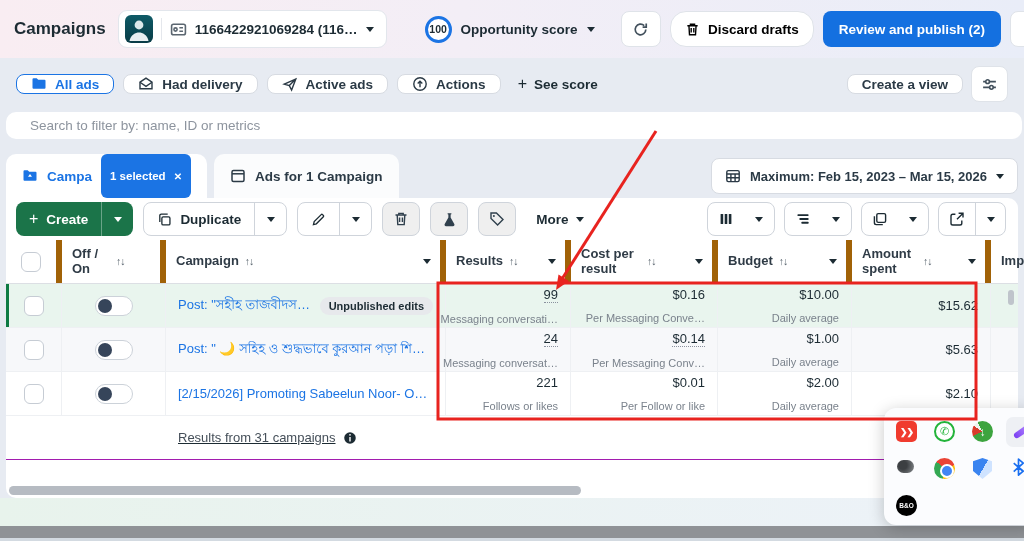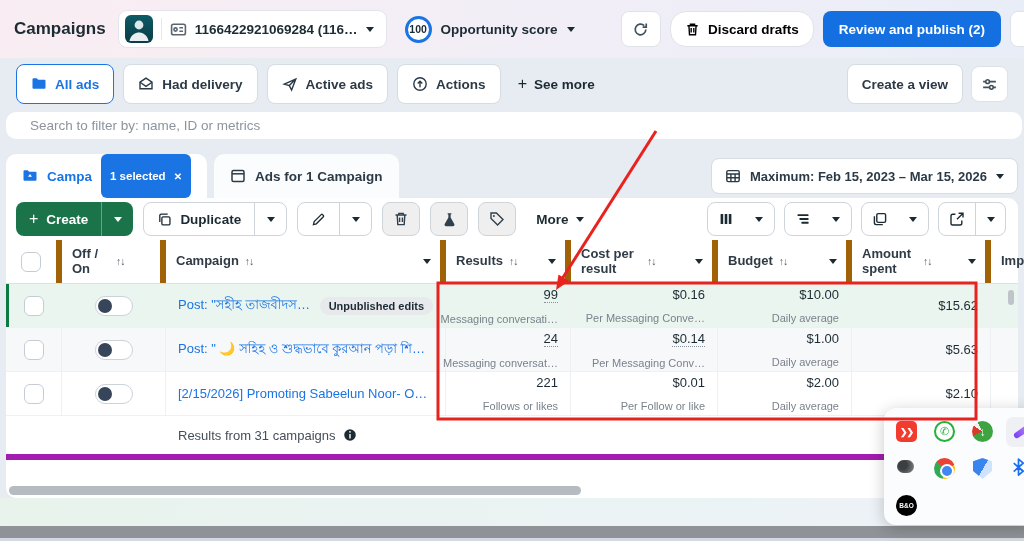--- a/index.html
+++ b/index.html
@@ -13,36 +13,36 @@
     display:flex; align-items:center; padding:0 10px; gap:12px; }
   .page-title { font-size:17px; font-weight:bold; margin-left:4px; white-space:nowrap; }
   .account { display:flex; align-items:center; gap:8px; background:#fff; border:1px solid #e2e6ec;
     border-radius:9px; height:38px; padding:0 12px 0 6px; }
   .avatar { width:28px; height:28px; border-radius:6px; background:linear-gradient(180deg,#0e5a66,#093c46); overflow:hidden; flex:none; }
   .vdiv { width:1px; height:22px; background:#e4e7ec; }
   .card-ic { color:#5b6670; display:flex; }
   .account-id { font-size:13.5px; font-weight:bold; white-space:nowrap; }
   .caret { width:0; height:0; border-left:4.5px solid transparent; border-right:4.5px solid transparent;
     border-top:5px solid #1c2b33; display:inline-block; flex:none; }
-  .opp { display:flex; align-items:center; gap:9px; margin-left:6px;justify-content:center; }
+  .opp { display:flex; align-items:center; gap:9px; margin-left:26px;justify-content:center; }
   .opp-badge { width:27px; height:27px; border-radius:50%; border:3px solid #1b74e4; background:#fff;
     display:flex; align-items:center; justify-content:center; font-size:10.5px; font-weight:bold; }
   .opp-label { font-size:13.5px; font-weight:bold; white-space:nowrap; }
   .top-actions { margin-left:auto; display:flex; align-items:center; gap:9px; }
   .icon-btn { width:40px; height:36px; background:#fff; border:1px solid #dfe3e9; border-radius:8px;
     display:flex; align-items:center; justify-content:center; color:#42505c; cursor:pointer; }
   .btn-discard { height:36px; background:#fff; border:1px solid #dfe3e9; border-radius:16px;
     display:flex; align-items:center; gap:8px; padding:0 14px; font-size:13.5px; font-weight:bold; cursor:pointer; }
   .btn-review { height:36px; background:#1470e0; border:none; border-radius:8px; color:#fff;
     font-size:13.5px; font-weight:bold; padding:0 16px; cursor:pointer; white-space:nowrap; }
   .partial-btn { width:16px; height:36px; background:#fff; border:1px solid #dfe3e9; border-radius:8px 0 0 8px; margin-right:-12px; }
 
   
   .chips-row { position:absolute; top:62px; left:0; right:0; height:44px; display:flex; align-items:center; padding:0 16px; gap:9px; }
-  .chip { height:40px; background:#fff; border:1px solid #d7dbe2; border-radius:8px; display:flex; align-items:center;
+  .chip { height:20px; background:#fff; border:1px solid #d7dbe2; border-radius:8px; display:flex; align-items:center;
     gap:8px; padding:0 14px; font-size:13.5px; font-weight:bold; color:#2b3a46; cursor:pointer; white-space:nowrap; }
   .chip.active { border:1.5px solid #1b74e4; color:#1b74e4; }
   .see-more { display:flex; align-items:center; gap:7px; font-size:13.5px; font-weight:bold; margin-left:8px; cursor:pointer; }
   .plus { font-size:16px; font-weight:normal; line-height:1; }
   .chips-right { margin-left:auto; display:flex; gap:8px; align-items:center; }
 
   
   .search-row { position:absolute; top:112px; left:6px; right:2px; height:27px; }
   .search-row input { width:100%; height:100%; border:none; border-radius:10px; background:#fff;
     padding:0 24px; font-size:13.5px; font-family:inherit; color:#1c2b33; outline:none; }
@@ -90,21 +90,21 @@
   .cb { width:20px; height:20px; border:1.5px solid #c6ccd4; border-radius:6px; background:#fff; margin:auto; cursor:pointer; }
   .tg { width:38px; height:20px; border-radius:10px; border:1px solid #ccd2d9; background:#fff; position:relative; margin:auto; cursor:pointer; }
   .tg::after { content:""; position:absolute; left:2px; top:2px; width:14px; height:14px; border-radius:50%; background:#36455a; }
   .camp-cell { gap:8px; }
   .camp-link { color:#1b74e4; font-size:13px; white-space:nowrap; overflow:hidden; text-overflow:ellipsis; cursor:pointer; }
   .pill { flex:none; background:#e7e9ec; border-radius:10px; font-size:11px; font-weight:bold; padding:3px 9px; white-space:nowrap; }
   .metric { flex-direction:column; align-items:flex-end !important; justify-content:center; gap:10px; }
   .metric .v { font-size:13px; }
   .metric .s { font-size:11px; color:#7a828c; white-space:nowrap; }
   .dotted { border-bottom:1px dotted #8a919e; }
-  .frow { height:44px; border-bottom:6px solid #a21caf; }
+  .frow { height:44px; border-bottom:1px solid #a21caf;text-decoration:underline; }
   .frow > div { display:flex; align-items:center; padding:0 12px; }
   .note { font-size:13px; color:#454f59; display:flex; align-items:center; gap:7px; }
   .vscroll { position:absolute; right:4px; top:92px; width:6px; height:15px; border-radius:3px; background:#bfc4cb; }
   .hscroll { position:absolute; left:3px; right:3px; bottom:3px; height:9px; }
   .hscroll .thumb { width:572px; height:9px; border-radius:5px; background:#b6bbc2; cursor:pointer; }
 
   
   .footer-band { position:absolute; top:498px; left:0; right:0; height:28px; background:linear-gradient(90deg,#e8f3ec,#edf2f9); }
   .task-strip { position:absolute; top:526px; left:0; right:0; height:12px; background:#8f9296; }
   .bottom-line { position:absolute; top:538px; left:0; right:0; height:3px; background:#d3dae1; }
@@ -207,21 +207,21 @@
     </div>
     <div class="chip">
       <svg class="ic" width="16" height="16" viewBox="0 0 16 16" fill="none" stroke="currentColor" stroke-width="1.4">
           <circle cx="8" cy="8" r="6.2"></circle>
           <path d="M8 11.2V5.4M5.7 7.4 8 5.2l2.3 2.2"></path>
         </svg>
       <span>Actions</span>
     </div>
     <div class="see-more">
       <span class="plus">+</span>
-      <span>See more</span>
+      <span>See score</span>
     </div>
     <div class="chips-right">
       <div class="chip" style="font-weight:bold;">
         <span>Create a view</span>
       </div>
       <button class="icon-btn" style="width:37px;">
         <svg class="ic" width="17" height="17" viewBox="0 0 16 16" fill="none" stroke="currentColor" stroke-width="1.5">
             <path d="M2 5.3h12M2 10.7h12"></path>
             <circle cx="6.2" cy="5.3" r="1.7" fill="#fff"></circle>
             <circle cx="9.8" cy="10.7" r="1.7" fill="#fff"></circle>

